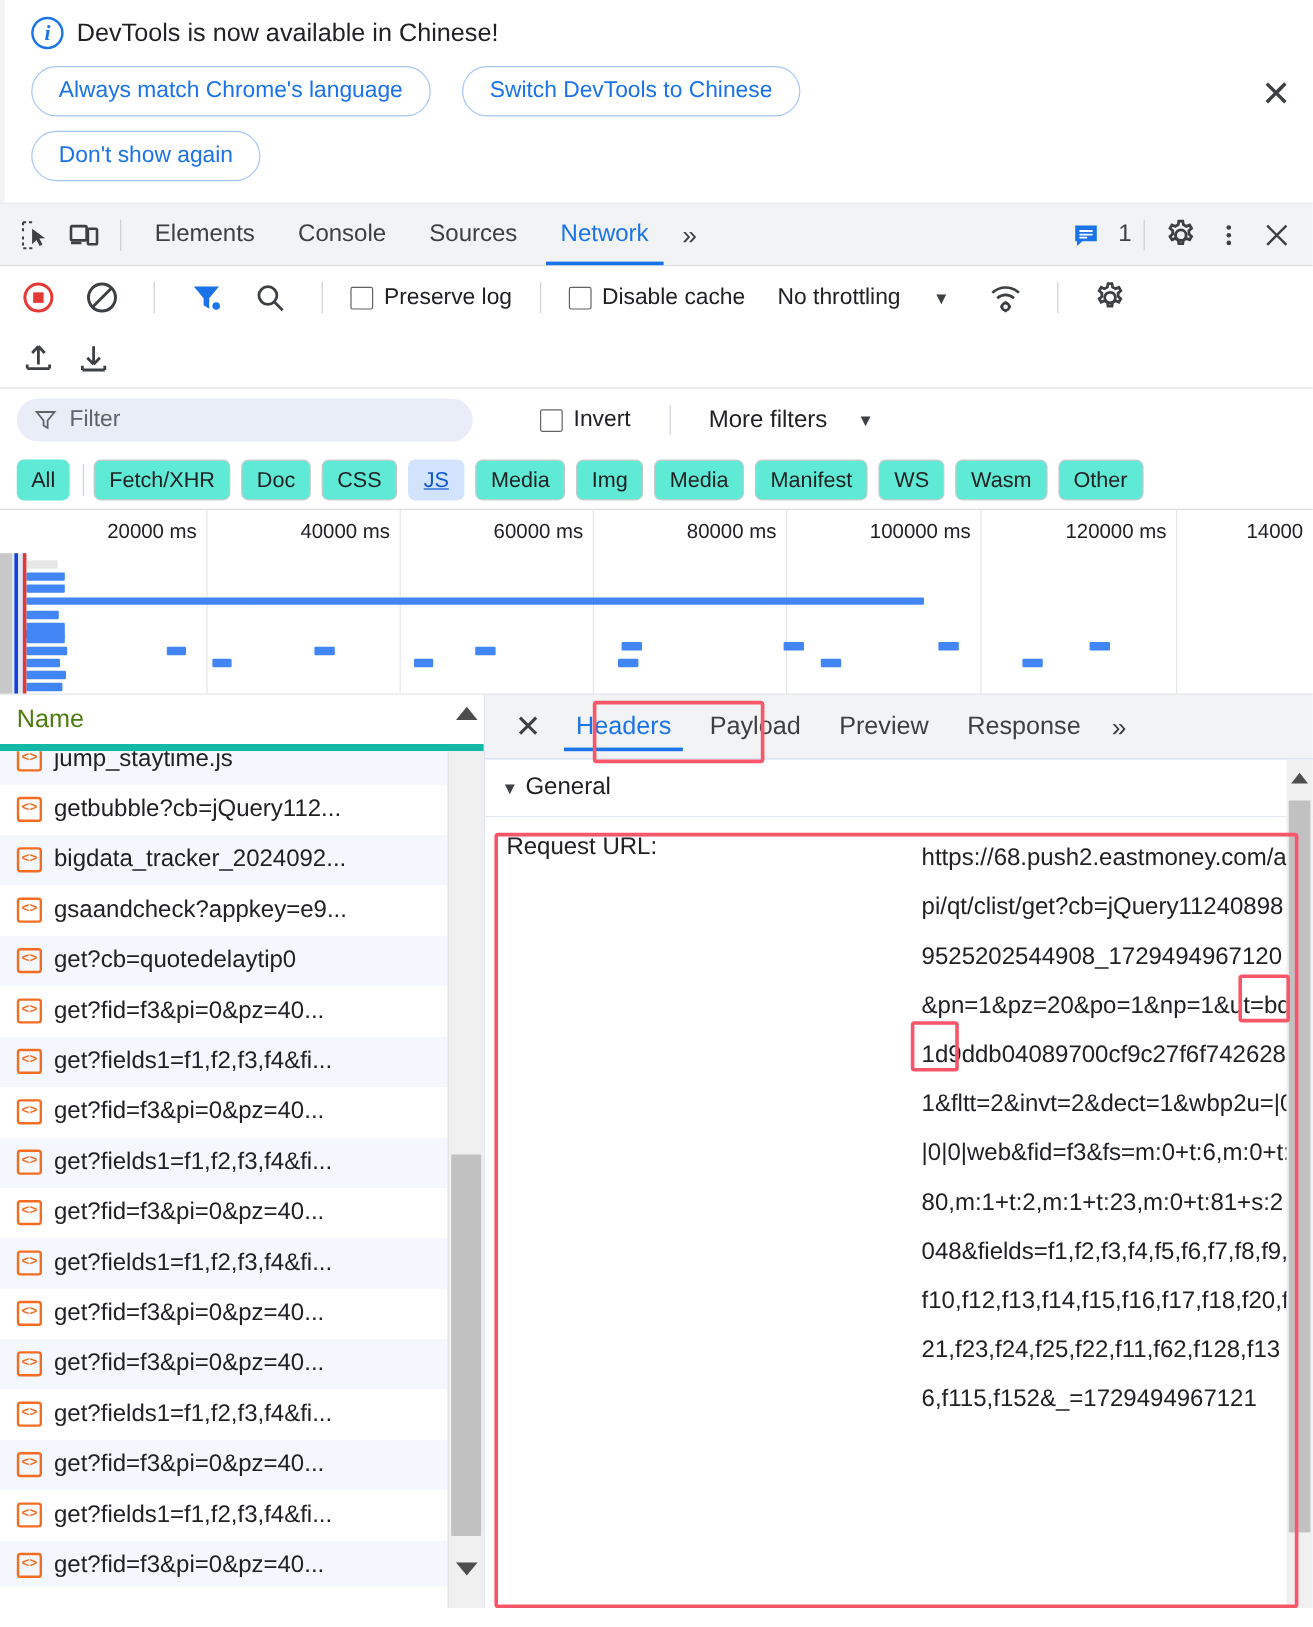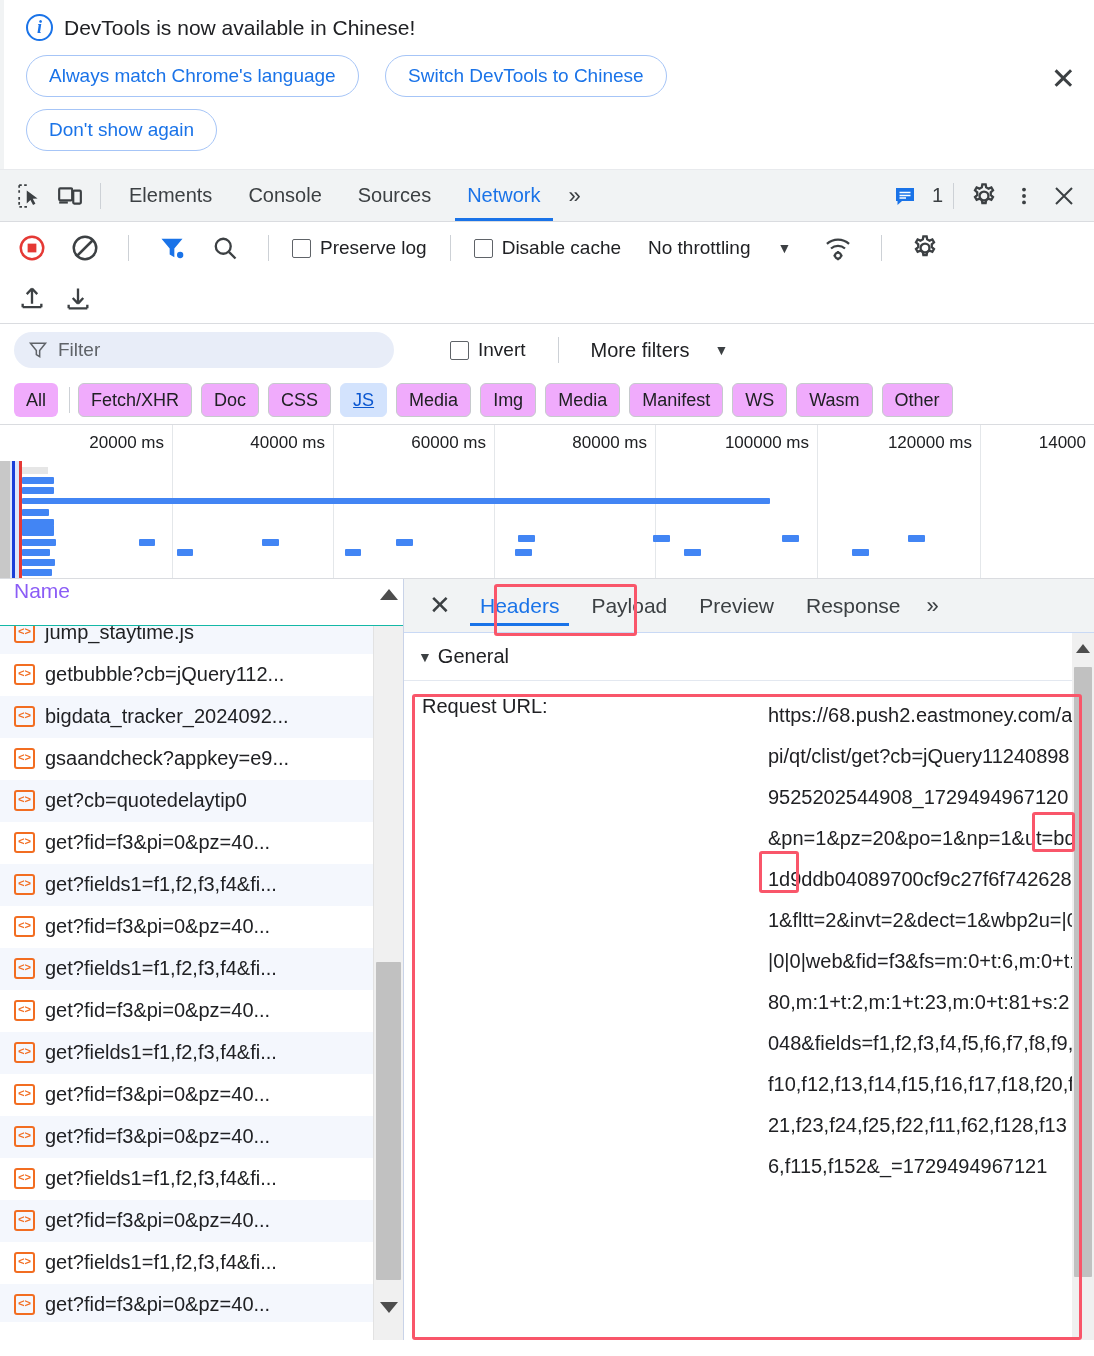--- a/index.html
+++ b/index.html
@@ -94,21 +94,21 @@
     font-size: 19px; color: #5f6368; cursor: text;
   }
   .filter-divider { width:1px; height: 26px; background:#cdd1d6; margin: 0 16px; }
 
   
   .chips { display: flex; align-items: center; height: 48px; padding: 0 14px; gap: 0; }
   .chip {
     height: 34px; padding: 0 12px; margin-right: 9px;
     border: 1px solid #c6c9cd; border-radius: 6px;
     display: flex; align-items: center; font-size: 18px; color: #202124;
-    background: #f0abfc; cursor: pointer; white-space: nowrap;
+    background: #5eead4; cursor: pointer; white-space: nowrap;
   }
   .chip.sel { background: #d3e3fd; border-color: #d3e3fd; color: #0b57d0; text-decoration: underline; }
   .chip.plain { border: none; }
 
   
   .overview { position: relative; height: 155px; border-top: 1px solid #dadce0; border-bottom: 1px solid #dadce0; background: #fff; overflow: hidden; }
   .ov-ruler { position: relative; height: 36px; }
   .ov-tick {
     position: absolute; top: 0; bottom: -120px; width: 1px; background: #e4e7ea;
   }
@@ -121,22 +121,22 @@
   .ov-marker-red { position: absolute; top: 0; bottom: 0; width: 3px; background: #e53935; }
   .ov-marker-blue { position: absolute; top: 0; bottom: 0; width: 3px; background: #1a3fd8; }
   .ov-left-rail { position:absolute; left:0; top:0; bottom:0; width: 10px; background:#c8c8c8; }
   .ov-window { position:absolute; left:10px; top:0; bottom:0; width: 12px; background:#dde7fa; }
   .ov-grey { position:absolute; height:7px; background:#e6e6e6; }
 
   
   .lower { display: flex; height: 761px; }
   .req-panel { width: 404px; position: relative; border-right: 1px solid #c9d3e8; background: #fff; }
   .req-head {
-    height: 47px; display: flex; padding: 0 14px;
-    font-size: 21px; color: #8b5cf6; border-bottom: 1px solid #14b8a6; background: #fff;
+    height: 47px; display: flex; align-items: center; padding: 0 14px;
+    font-size: 21px; color: #4d7c0f; border-bottom: 6px solid #14b8a6; background: #fff;
   }
   .req-row {
     height: 42px; display: flex; align-items: center; gap: 10px; padding-left: 14px;
     font-size: 20px; color: #202124; white-space: nowrap; cursor: pointer;
     border-bottom: 1px solid transparent;
   }
   .req-row:nth-child(odd) { background: #f4f7fd; }
   .req-row:nth-child(even) { background: #ffffff; }
   .js-icon {
     width: 21px; height: 21px; border: 2px solid #f26d21; border-radius: 3px;

